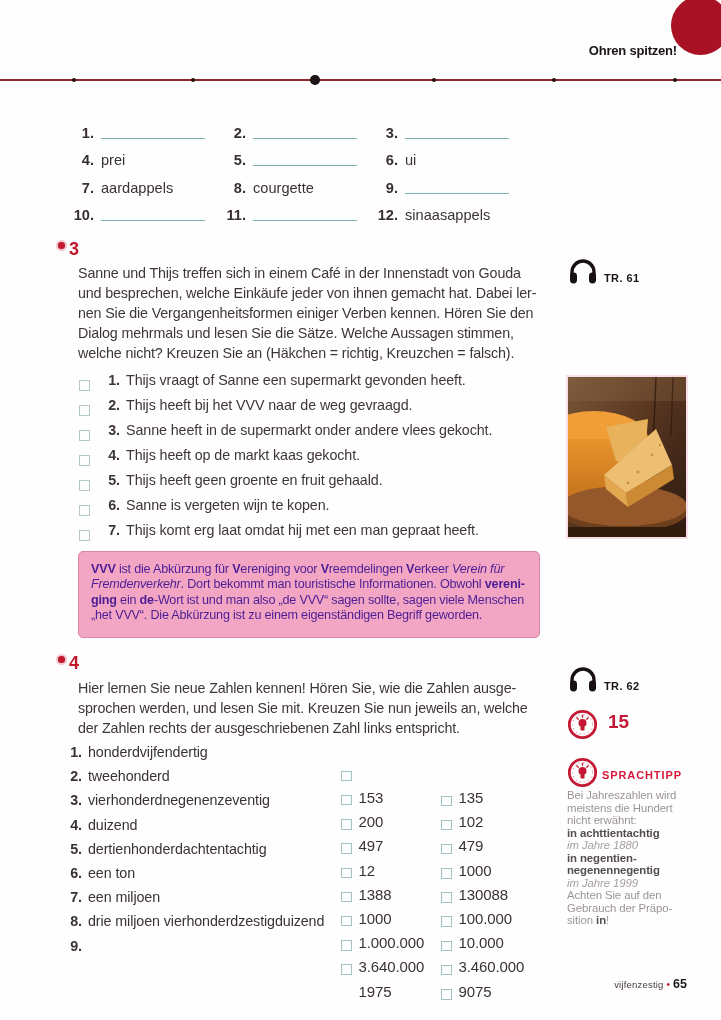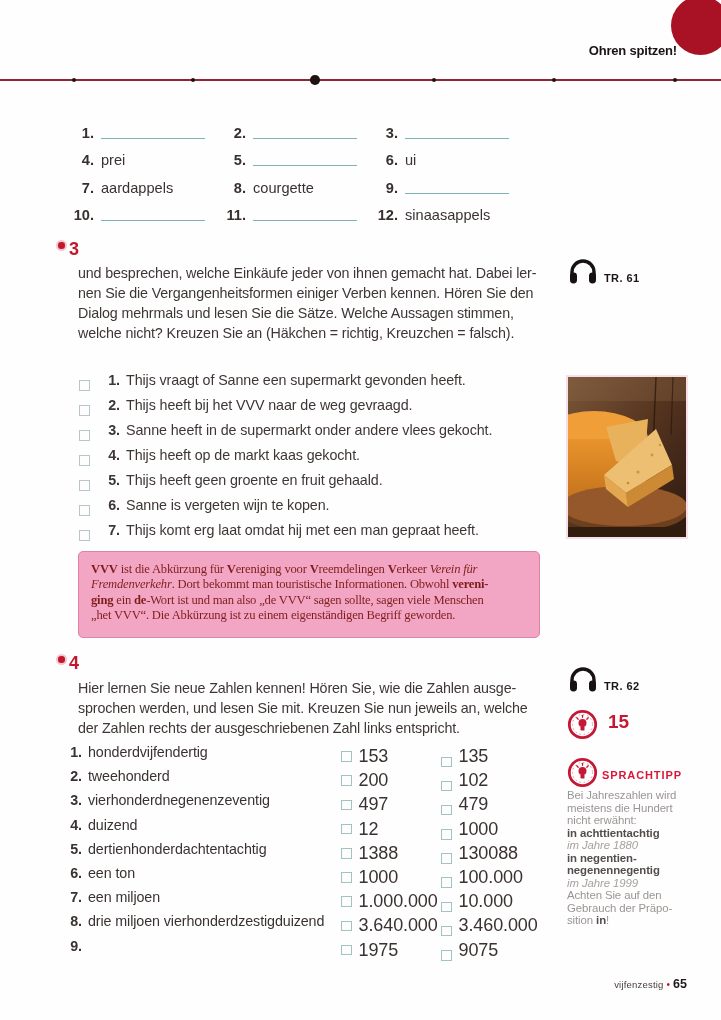--- a/index.html
+++ b/index.html
@@ -27,32 +27,32 @@
   .tline{font-size:14.3px;line-height:20px;color:#3e3634;white-space:nowrap;letter-spacing:-0.15px;}
   
   .stmts{position:absolute;left:79px;top:372px;width:470px;}
   .stmt{display:flex;align-items:baseline;height:25px;font-size:14.3px;color:#3e3634;letter-spacing:-0.1px;}
   .cb{width:9px;height:9px;border:1.2px solid #b5c7c9;align-self:center;margin-top:2px;flex:0 0 auto;background:#fdfdfd;}
   .snum{font-weight:700;width:22px;text-align:right;margin-left:8px;flex:0 0 auto;}
   .stext{margin-left:6px;white-space:nowrap;}
   
   .infobox{position:absolute;left:78px;top:551px;width:462px;height:87px;box-sizing:border-box;
            background:#f2a6c3;border:1px solid #db83a9;border-radius:5px;padding:10px 12px 0 12px;}
-  .ibline{font-size:12.6px;line-height:15.3px;color:#7f1d1d;white-space:nowrap;letter-spacing:-0.2px;font-family:Liberation Serif, serif;}
+  .ibline{font-size:12.6px;line-height:15.3px;color:#4c1d95;white-space:nowrap;letter-spacing:-0.2px;}
   .infobox .b,.tip .b{font-weight:700;}
   .infobox .i{font-style:italic;}
   
   .numtable{position:absolute;left:64px;top:744px;width:478px;}
   .nrow{position:relative;height:24.2px;display:flex;align-items:baseline;font-size:14.3px;color:#3a3231;letter-spacing:-0.1px;}
   .nnum{font-weight:700;width:18px;text-align:right;flex:0 0 auto;}
   .nword{margin-left:6px;white-space:nowrap;}
   .opt{position:absolute;top:2px;display:flex;align-items:center;}
   .opt1{left:277px;} .opt2{left:377px;align-items:flex-end;}
   .cb2{width:10.5px;height:10.5px;border:1.2px solid #a3c2c4;box-sizing:border-box;flex:0 0 auto;background:#fdfdfd;}
-  .oval{margin-left:7px;font-size:18px;color:#3a3231;white-space:nowrap;}
+  .oval{margin-left:7px;font-size:15px;color:#3a3231;white-space:nowrap;margin-top:43px;}
   
   .audio-label{position:absolute;font-size:11px;font-weight:700;color:#1a1415;letter-spacing:0.4px;white-space:nowrap;}
   .tip-number{position:absolute;left:608px;top:711px;font-size:19px;font-weight:700;color:#c41834;}
   .sprach-label{position:absolute;left:602px;top:769px;font-size:11px;font-weight:700;color:#d81739;letter-spacing:0.9px;white-space:nowrap;}
   .tip{position:absolute;left:567px;top:789px;width:140px;}
   .tipline{font-size:11.4px;line-height:12.5px;color:#9a9593;white-space:nowrap;letter-spacing:-0.1px;}
   .tip .b{color:#534e4c;}
   .tip .i{font-style:italic;color:#a5a09d;}
   .photo{position:absolute;left:568px;top:377px;width:118px;height:160px;box-shadow:0 0 0 2px #f6dfe8;}
   
@@ -148,20 +148,21 @@
         <span class="vnum">12.</span>
         <span class="vanswer">sinaasappels</span>
 
       </div>
     </div>
 
   <div class="ex-dot" style="left:58px;top:242px;"></div>
   <div class="ex-num" style="left:69px;top:239px;">3</div>
   <div class="intro" style="top:263px;">
 
+  <div class="tline">Sanne und Thijs treffen sich in einem Café in der Innenstadt von Gouda</div>
       <div class="tline">und besprechen, welche Einkäufe jeder von ihnen gemacht hat. Dabei ler-</div>
       <div class="tline">nen Sie die Vergangenheitsformen einiger Verben kennen. Hören Sie den</div>
       <div class="tline">Dialog mehrmals und lesen Sie die Sätze. Welche Aussagen stimmen,</div>
       <div class="tline">welche nicht? Kreuzen Sie an (Häkchen = richtig, Kreuzchen = falsch).</div>
     </div>
 
   <div class="stmts">
 
       <div class="stmt">
         <span class="cb"></span>

